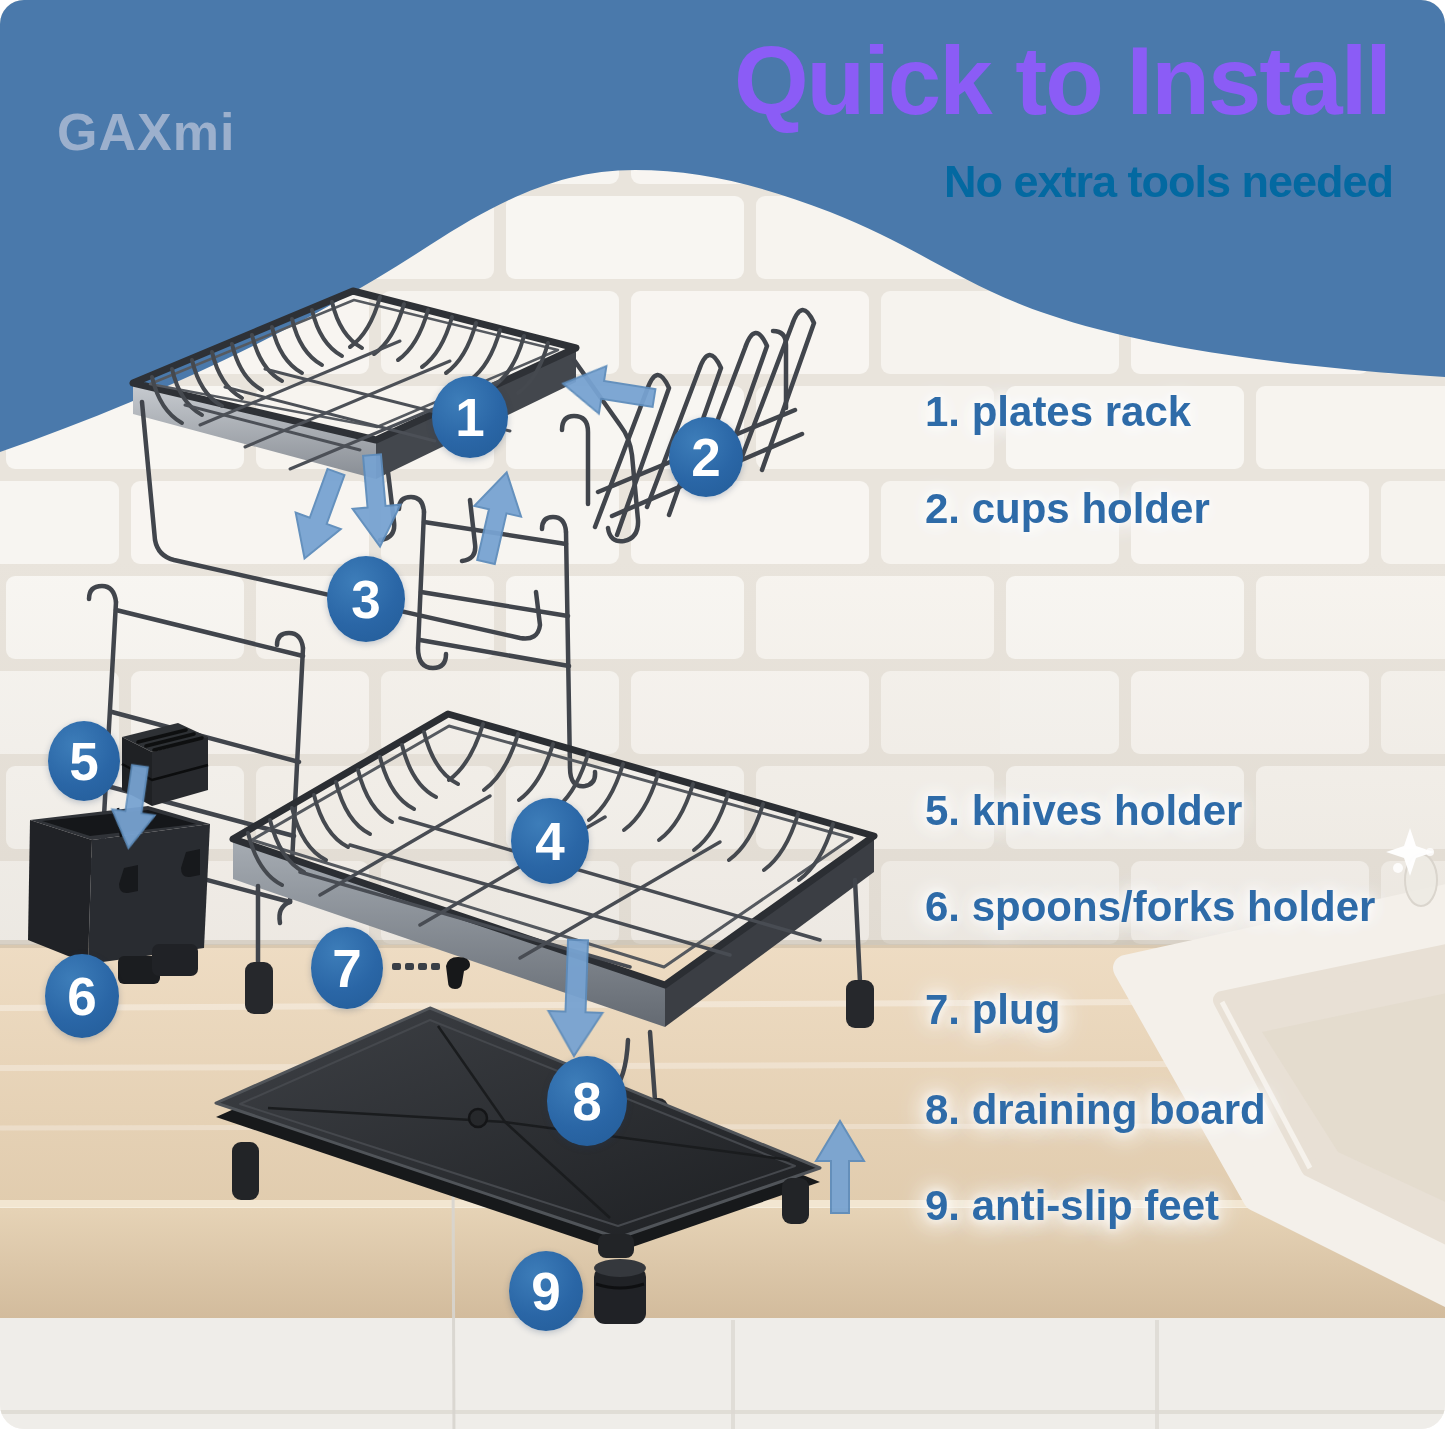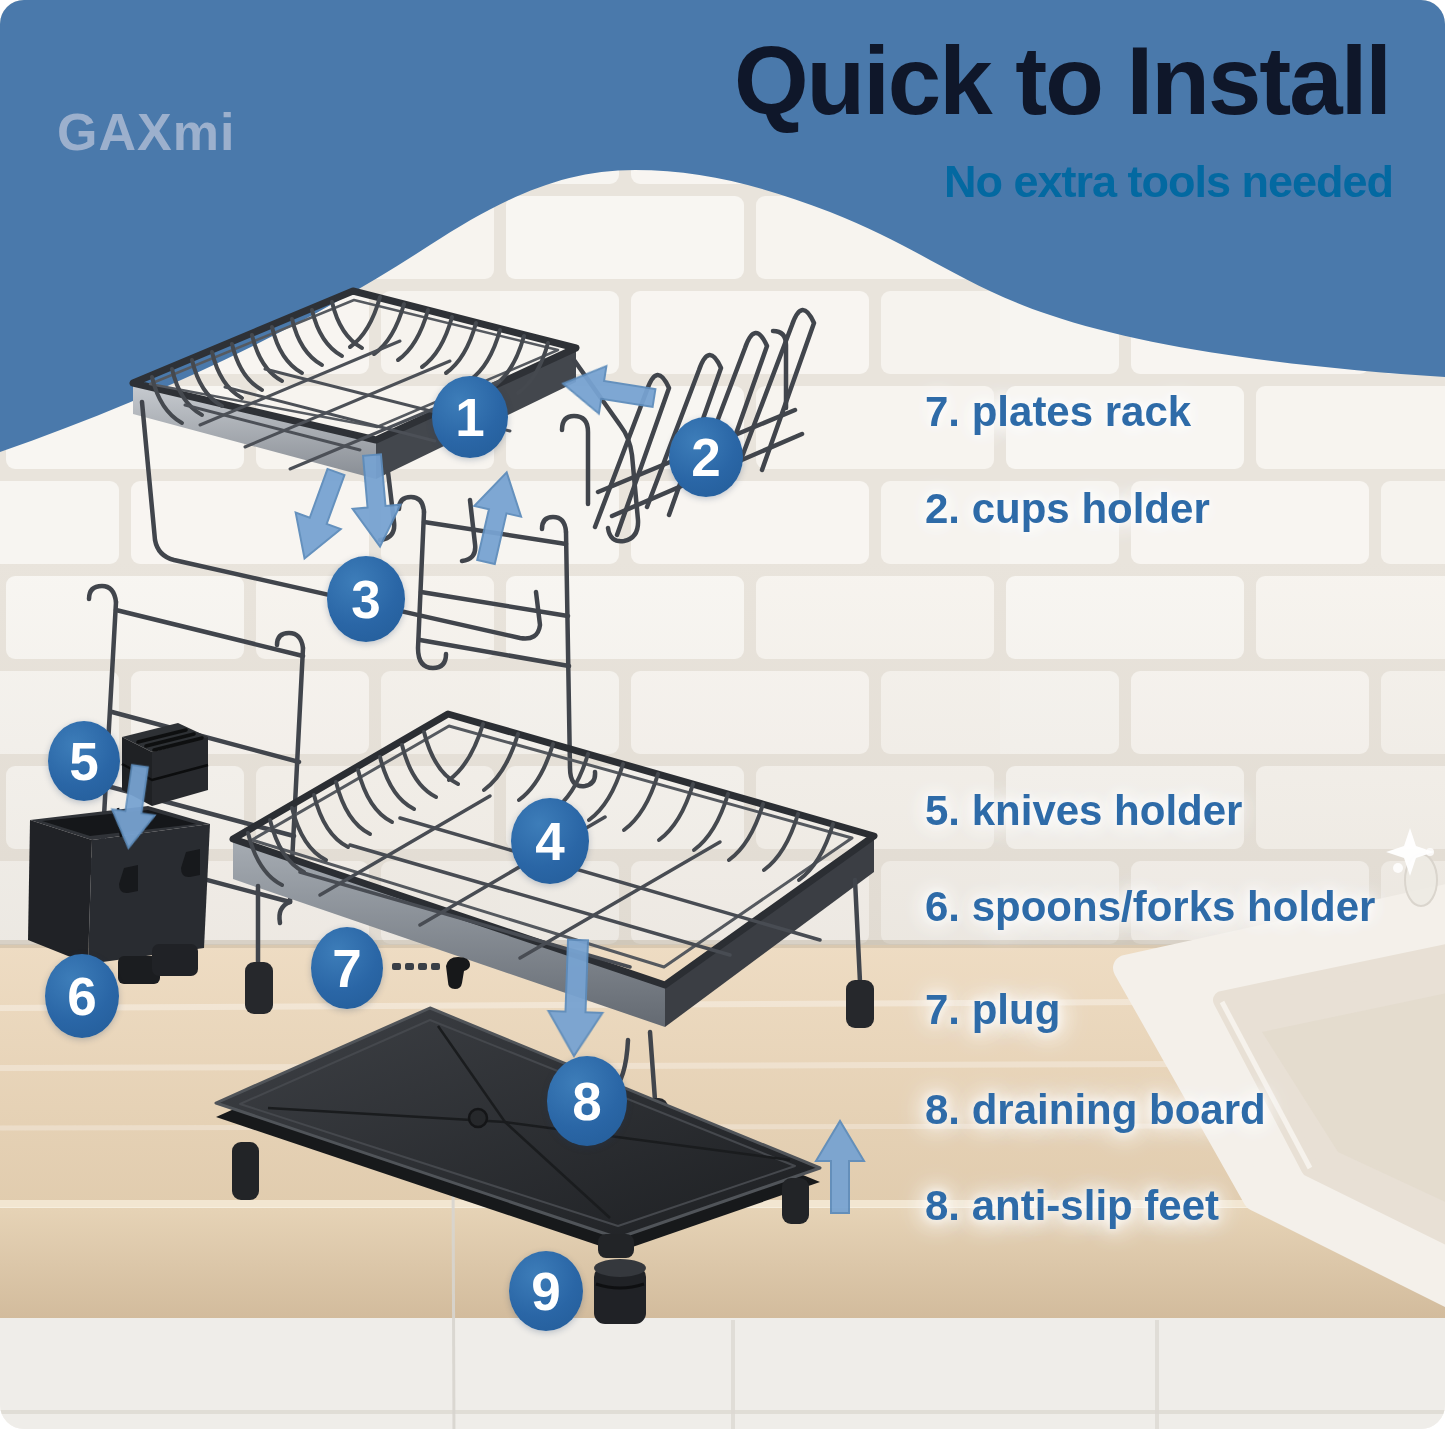--- a/index.html
+++ b/index.html
@@ -6,21 +6,21 @@
   #stage{
     position:relative;width:1445px;height:1429px;overflow:hidden;
     font-family:"Liberation Sans",sans-serif;background:#f6f4f0;border-radius:24px;
   }
   #scene{position:absolute;left:0;top:0;}
   .abs{position:absolute;}
   .brand{
     font-size:52px;font-weight:bold;letter-spacing:1px;color:#9cb0cd;
   }
   .title{
-    right:55px;top:26px;font-size:96px;font-weight:bold;color:#0f172a;
+    right:55px;top:26px;font-size:96px;font-weight:bold;color:#8b5cf6;
     letter-spacing:-2px;white-space:nowrap;
   }
   .subtitle{
     right:52px;top:156px;font-size:45px;font-weight:bold;color:#0369a1;
     letter-spacing:-1px;white-space:nowrap;margin-left:35px;
   }
   .part-label{
     left:925px;font-size:42px;font-weight:bold;color:#2e6ba8;white-space:nowrap;
     text-shadow:0 0 10px rgba(255,255,255,1),0 0 22px rgba(255,255,255,.95),
                 0 0 34px rgba(255,255,255,.9),0 3px 26px rgba(255,255,255,.85);
@@ -309,21 +309,21 @@
   <div class="badge" style="left:432px;top:376px;width:76px;height:82px;">1</div>
   <div class="badge" style="left:669px;top:417px;width:74px;height:80px;">2</div>
   <div class="badge" style="left:327px;top:556px;width:78px;height:86px;">3</div>
   <div class="badge" style="left:511px;top:798px;width:78px;height:86px;">4</div>
   <div class="badge" style="left:48px;top:721px;width:72px;height:80px;">5</div>
   <div class="badge" style="left:45px;top:954px;width:74px;height:84px;">6</div>
   <div class="badge" style="left:311px;top:927px;width:72px;height:82px;">7</div>
   <div class="badge" style="left:547px;top:1056px;width:80px;height:90px;">8</div>
   <div class="badge" style="left:509px;top:1251px;width:74px;height:80px;">9</div>
 
-  <div class="abs part-label" style="top:388px;">7. plates rack</div>
+  <div class="abs part-label" style="top:388px;">1. plates rack</div>
   <div class="abs part-label" style="top:485px;">2. cups holder</div>
   <div class="abs part-label" style="top:787px;">5. knives holder</div>
   <div class="abs part-label" style="top:883px;">6. spoons/forks holder</div>
   <div class="abs part-label" style="top:986px;">7. plug</div>
   <div class="abs part-label" style="top:1086px;">8. draining board</div>
-  <div class="abs part-label" style="top:1182px;">8. anti-slip feet</div>
+  <div class="abs part-label" style="top:1182px;">9. anti-slip feet</div>
 
 </div>
 
 </body></html>

